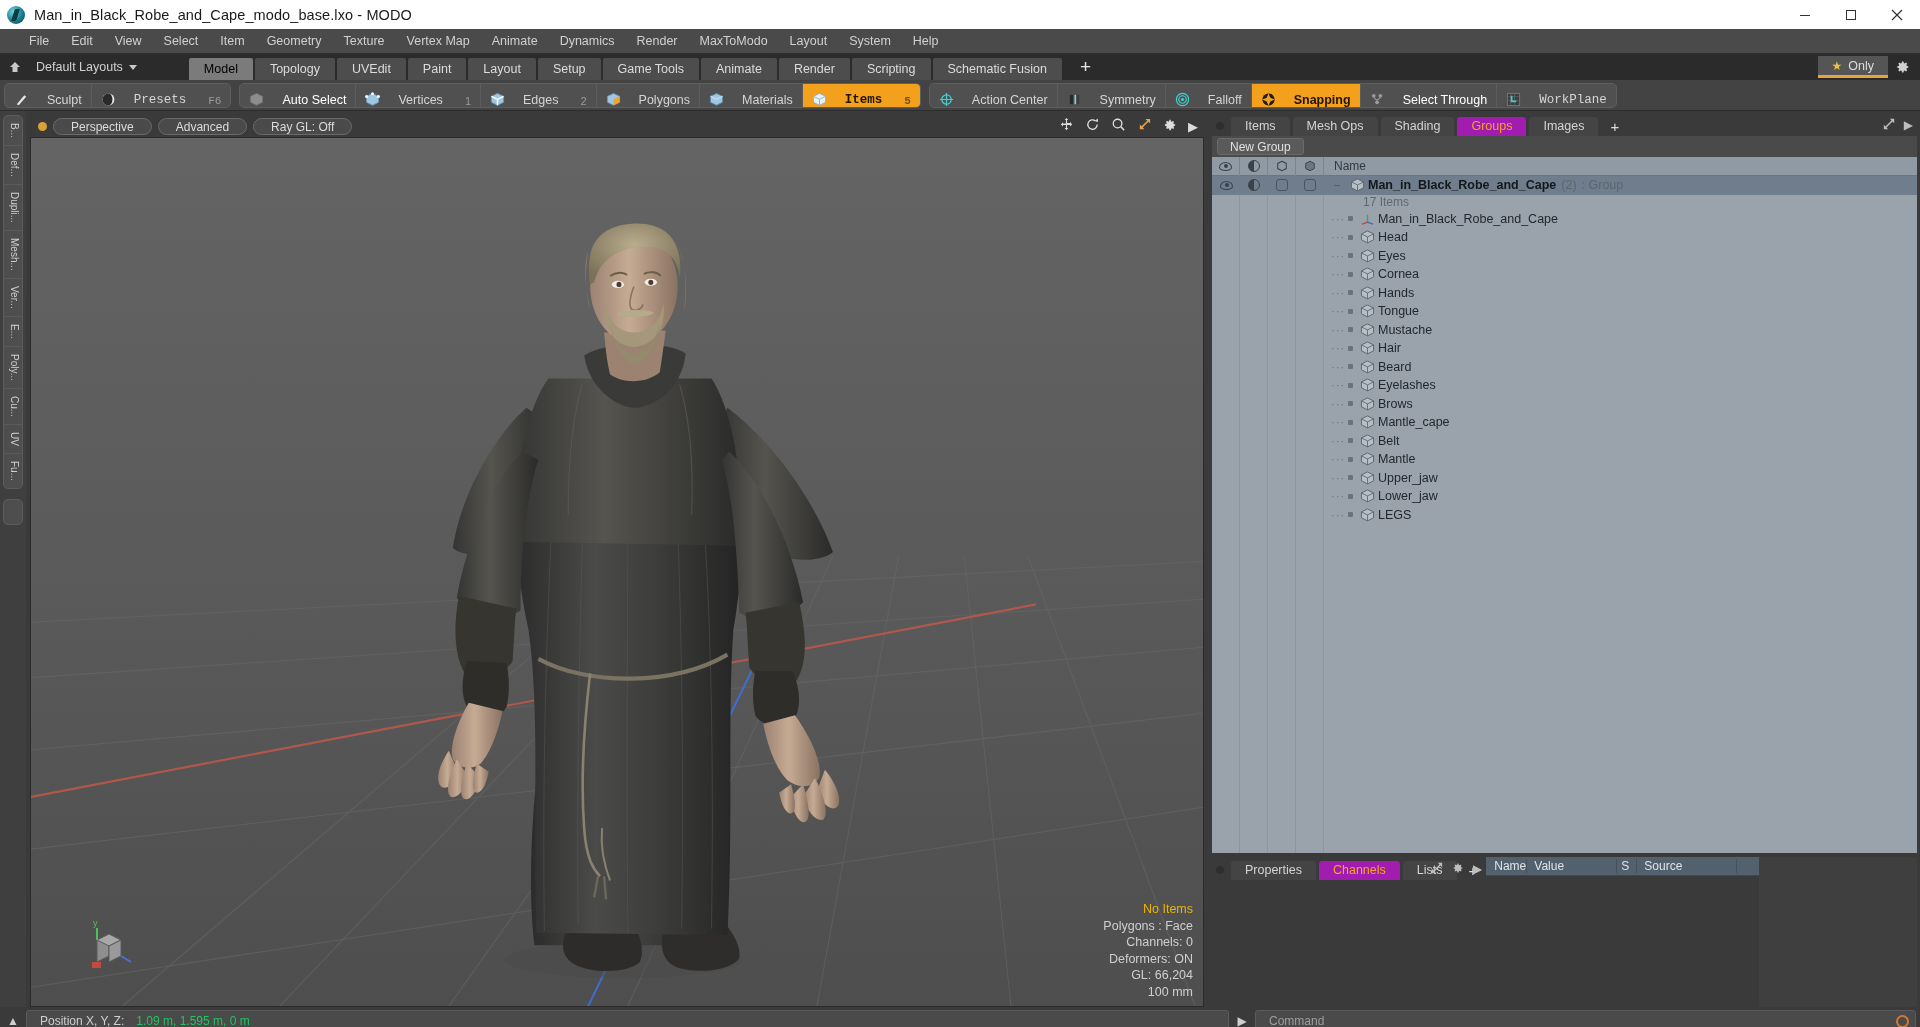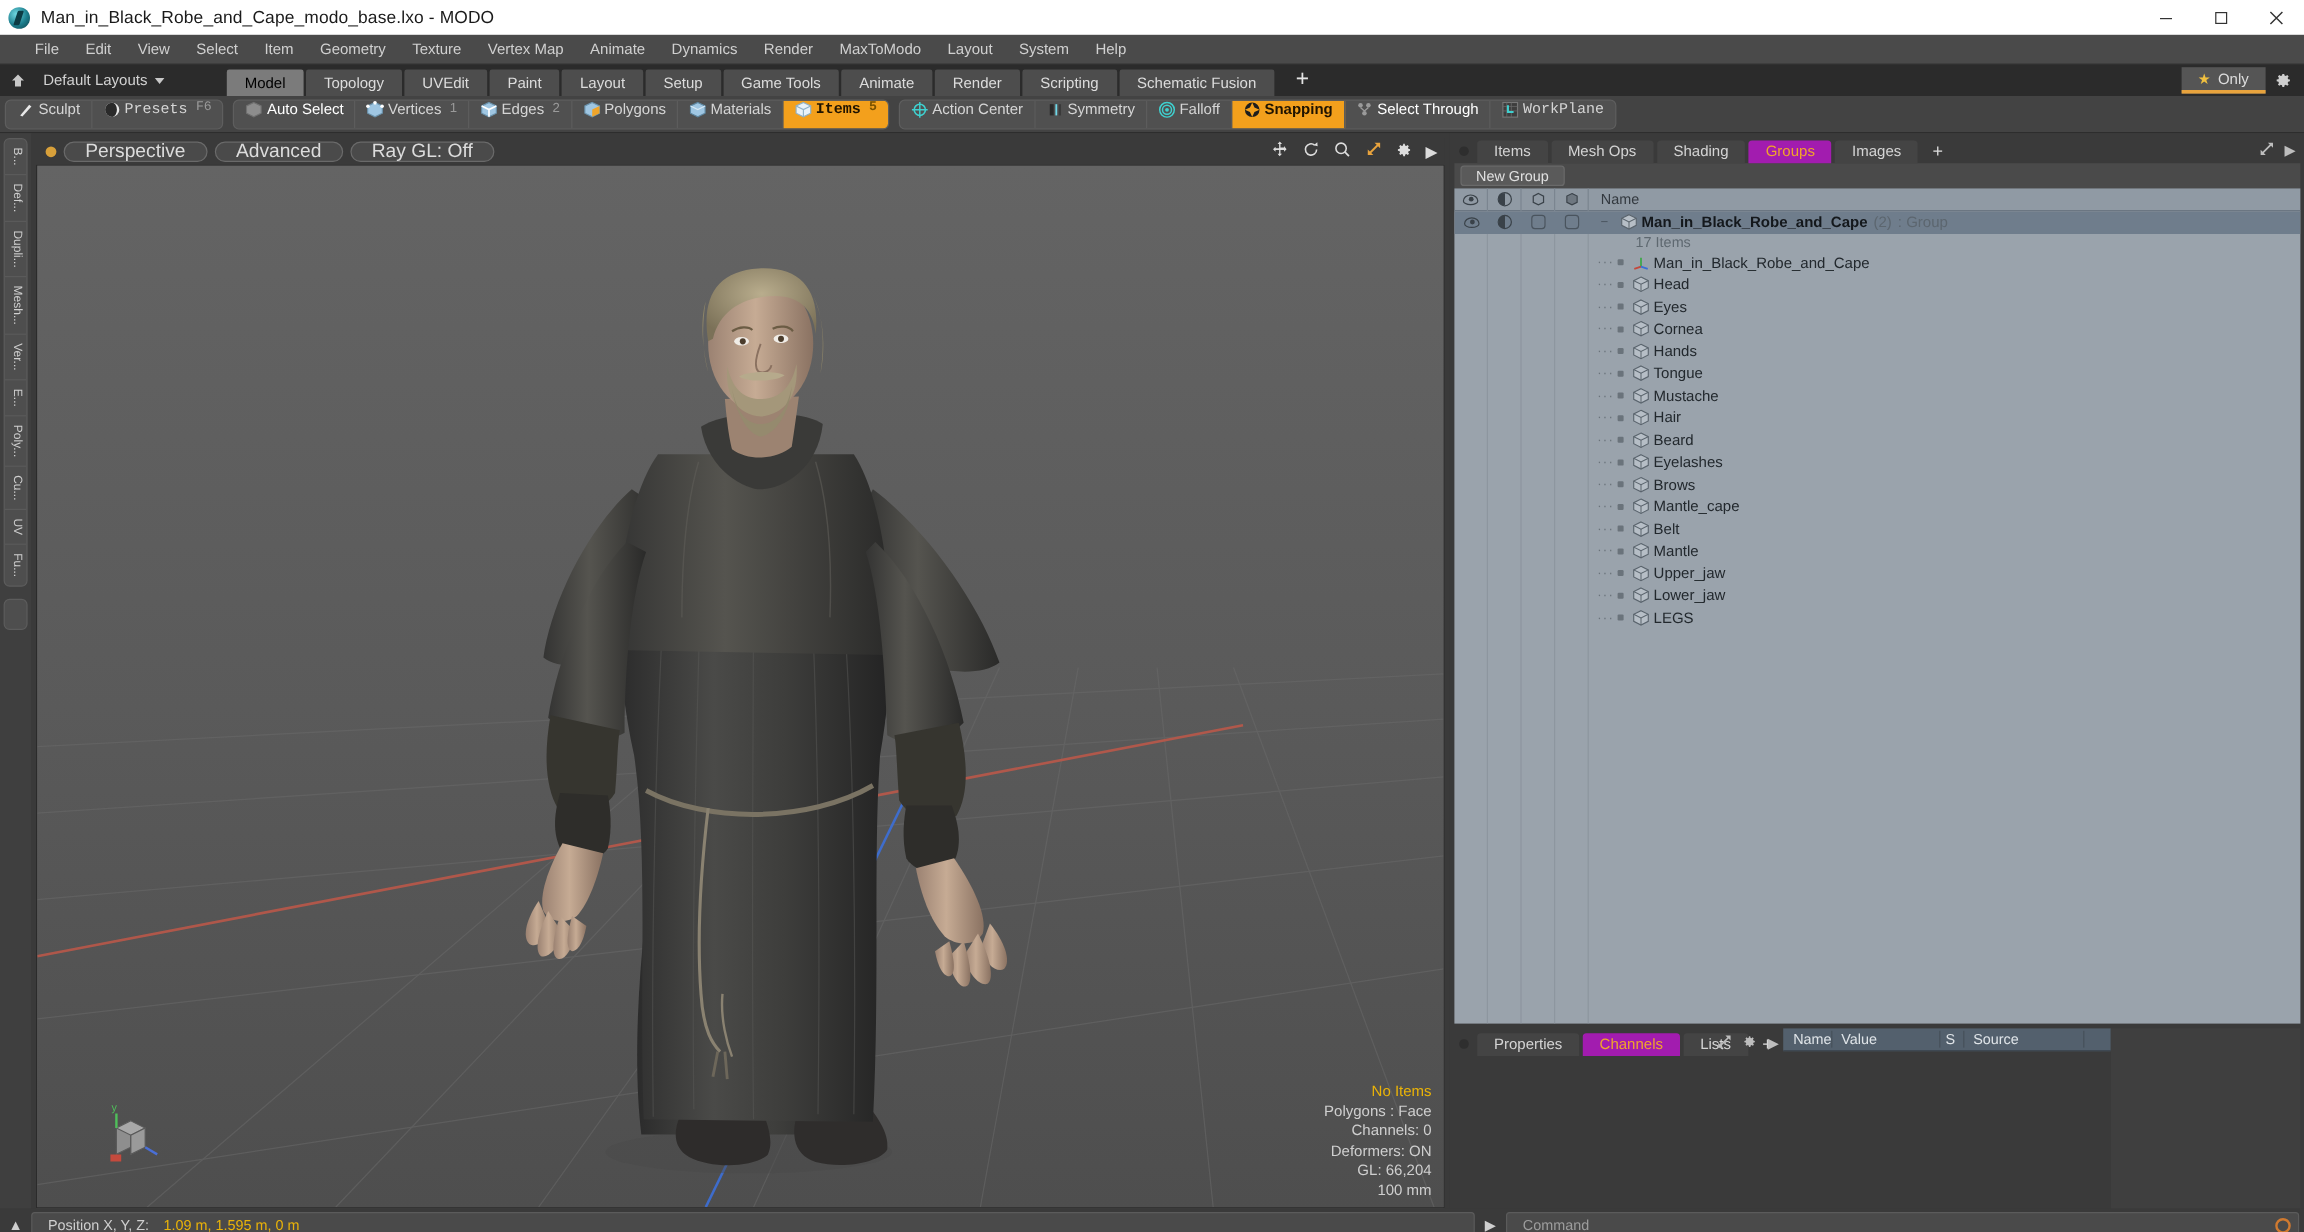--- a/index.html
+++ b/index.html
@@ -43,21 +43,21 @@
   .only-btn{height:22px;display:flex;align-items:center;gap:6px;padding:0 14px;background:#555;
             border-bottom:3px solid #e8a33d;color:#ddd;font-size:12.5px;}
   .star{color:#f0c040;font-size:12px;}
   .gear{width:22px;height:22px;display:flex;align-items:center;justify-content:center;color:#ccc;font-size:14px;}
 
   
   .modebar{height:31px;background:#434343;display:flex;align-items:center;gap:0;padding:0 4px;
            border-bottom:1px solid #2d2d2d;}
   .grp{display:flex;align-items:center;background:#505050;border:1px solid #5e5e5e;
        border-radius:5px;height:25px;margin-right:8px;overflow:hidden;}
-  .tool{display:flex;align-items:flex-start;gap:3px;padding:0 9px;height:23px;color:#d5d5d5;font-size:12.5px;
+  .tool{display:flex;align-items:flex-end;gap:18px;padding:0 9px;height:23px;color:#d5d5d5;font-size:12.5px;
         border-right:1px solid #5c5c5c;white-space:nowrap;}
   .tool:last-child{border-right:none;font-family:Liberation Mono, monospace;}
   .tool.on{background:#f3a01c;color:#201400;font-weight:bold;}
   .tool.dim{color:#ffffff;}
   .tool .key{color:#9a9a9a;font-size:11px;margin-left:4px;}
   .tool.on .key{color:#7a5200;}
   .ico{width:15px;height:15px;flex:0 0 auto;}
 
   
   .main{display:flex;height:896px;background:#3a3a3a;}
@@ -69,21 +69,21 @@
             padding:7px 2px;border-bottom:1px solid #5a5a5a;text-align:center;}
   .rail-tab:last-child{border-bottom:none;}
   .rail-solo{margin-top:10px;background:#4e4e4e;border:1px solid #5c5c5c;border-radius:5px;
              width:20px;height:26px;}
 
   
   .viewwrap{flex:1;display:flex;flex-direction:column;padding:4px 4px 0 4px;}
   .vp-header{height:22px;display:flex;align-items:center;gap:6px;background:#3a3a3a;position:relative;}
   .vp-dot{width:9px;height:9px;border-radius:50%;background:#d8a03a;margin-left:8px;}
   .vp-pill{height:17px;line-height:16px;padding:0 17px;border:1px solid #6a6a6a;border-radius:9px;
-           font-size:16px;color:#dcdcdc;background:#4a4a4a;}
+           font-size:12px;color:#dcdcdc;background:#4a4a4a;}
   .vp-icons{position:absolute;right:6px;display:flex;align-items:center;gap:11px;color:#dcdcdc;font-size:13px;}
   .viewport{flex:1;position:relative;overflow:hidden;background:#5b5b5b;border:1px solid #2b2b2b;}
 
   .vp-stats{position:absolute;right:10px;bottom:6px;text-align:right;font-size:12.5px;
             color:#cfcfcf;line-height:16.5px;}
   .vp-stats .hl{color:#eab308;}
   .axis-gizmo{position:absolute;left:48px;bottom:34px;width:58px;height:58px;}
 
   
   .rpanel{width:712px;display:flex;flex-direction:column;background:#3a3a3a;padding:2px 3px 0 4px;}
@@ -135,21 +135,21 @@
   .chhead .c3{width:20px;padding-left:4px;border-right:1px solid #46505a;}
   .chhead .c4{width:100px;padding-left:7px;border-right:1px solid #46505a;}
   .chhead .c5{width:22px;}
   .chbody{flex:1;background:#3f3f3f;}
 
   
   .statusbar{height:28px;background:#3a3a3a;display:flex;align-items:center;gap:4px;padding:0 4px;}
   .sb-left{width:1203px;height:22px;background:#4a4a4a;border:1px solid #5b5b5b;border-radius:3px;
            display:flex;align-items:center;padding-left:13px;font-size:12px;color:#dcdcdc;}
   .sb-lbl{color:#cfcfcf;}
-  .sb-val{margin-left:12px;color:#eab308;}
+  .sb-val{margin-left:12px;color:#22c55e;}
   .sb-arrow{width:18px;display:flex;align-items:center;justify-content:center;color:#cfcfcf;font-size:12px;}
   .cmdbox{flex:1;height:22px;background:#4a4a4a;border:1px solid #5b5b5b;border-radius:3px;
           display:flex;align-items:center;padding:0 6px 0 13px;font-size:12px;color:#9d9d9d;}
   .cmd-rec{margin-left:auto;width:13px;height:13px;border-radius:50%;border:2px solid #d07a30;}
 </style>
 </head>
 <body>
 
 <div class="titlebar">
   <div class="tb-icon"></div>

